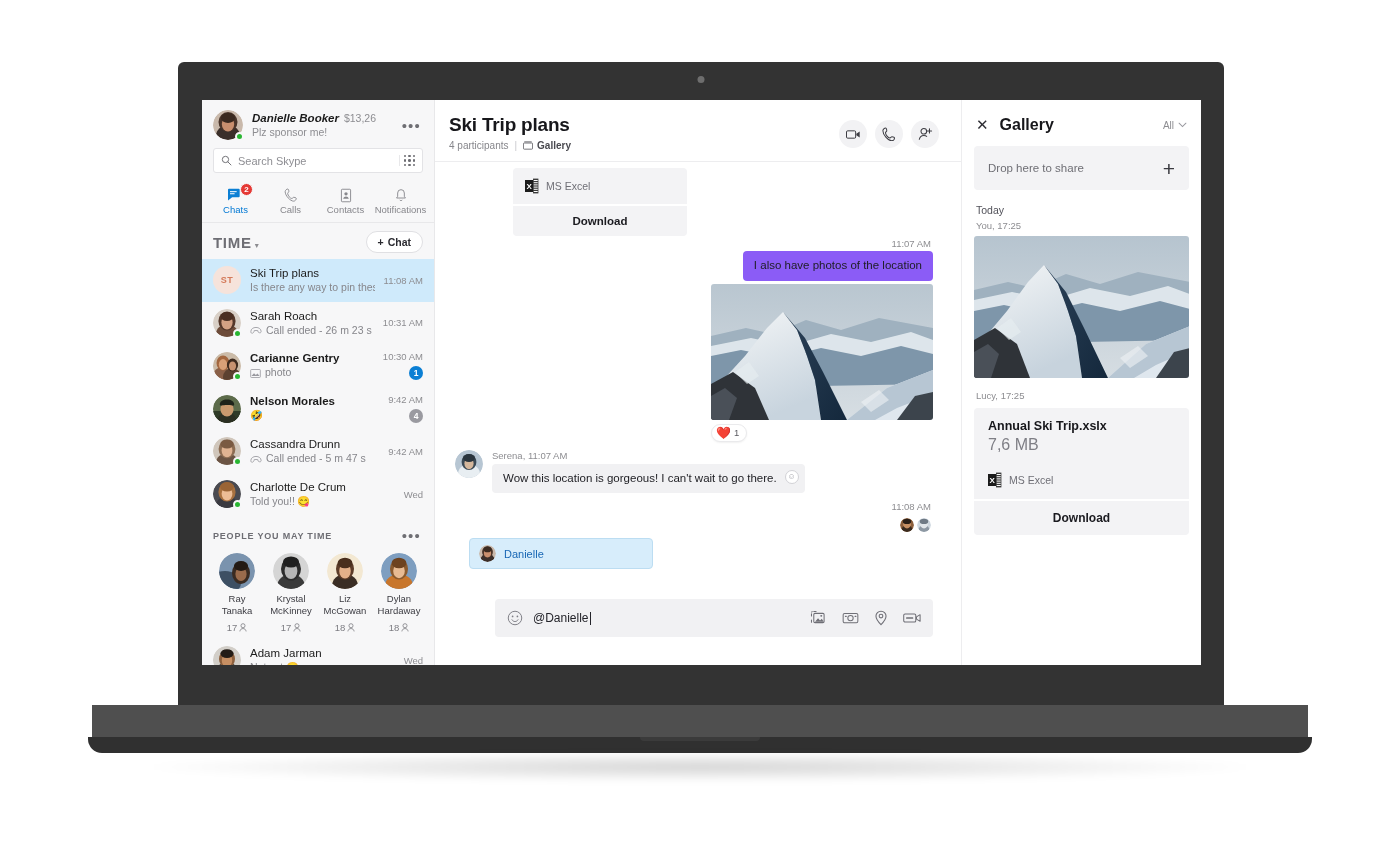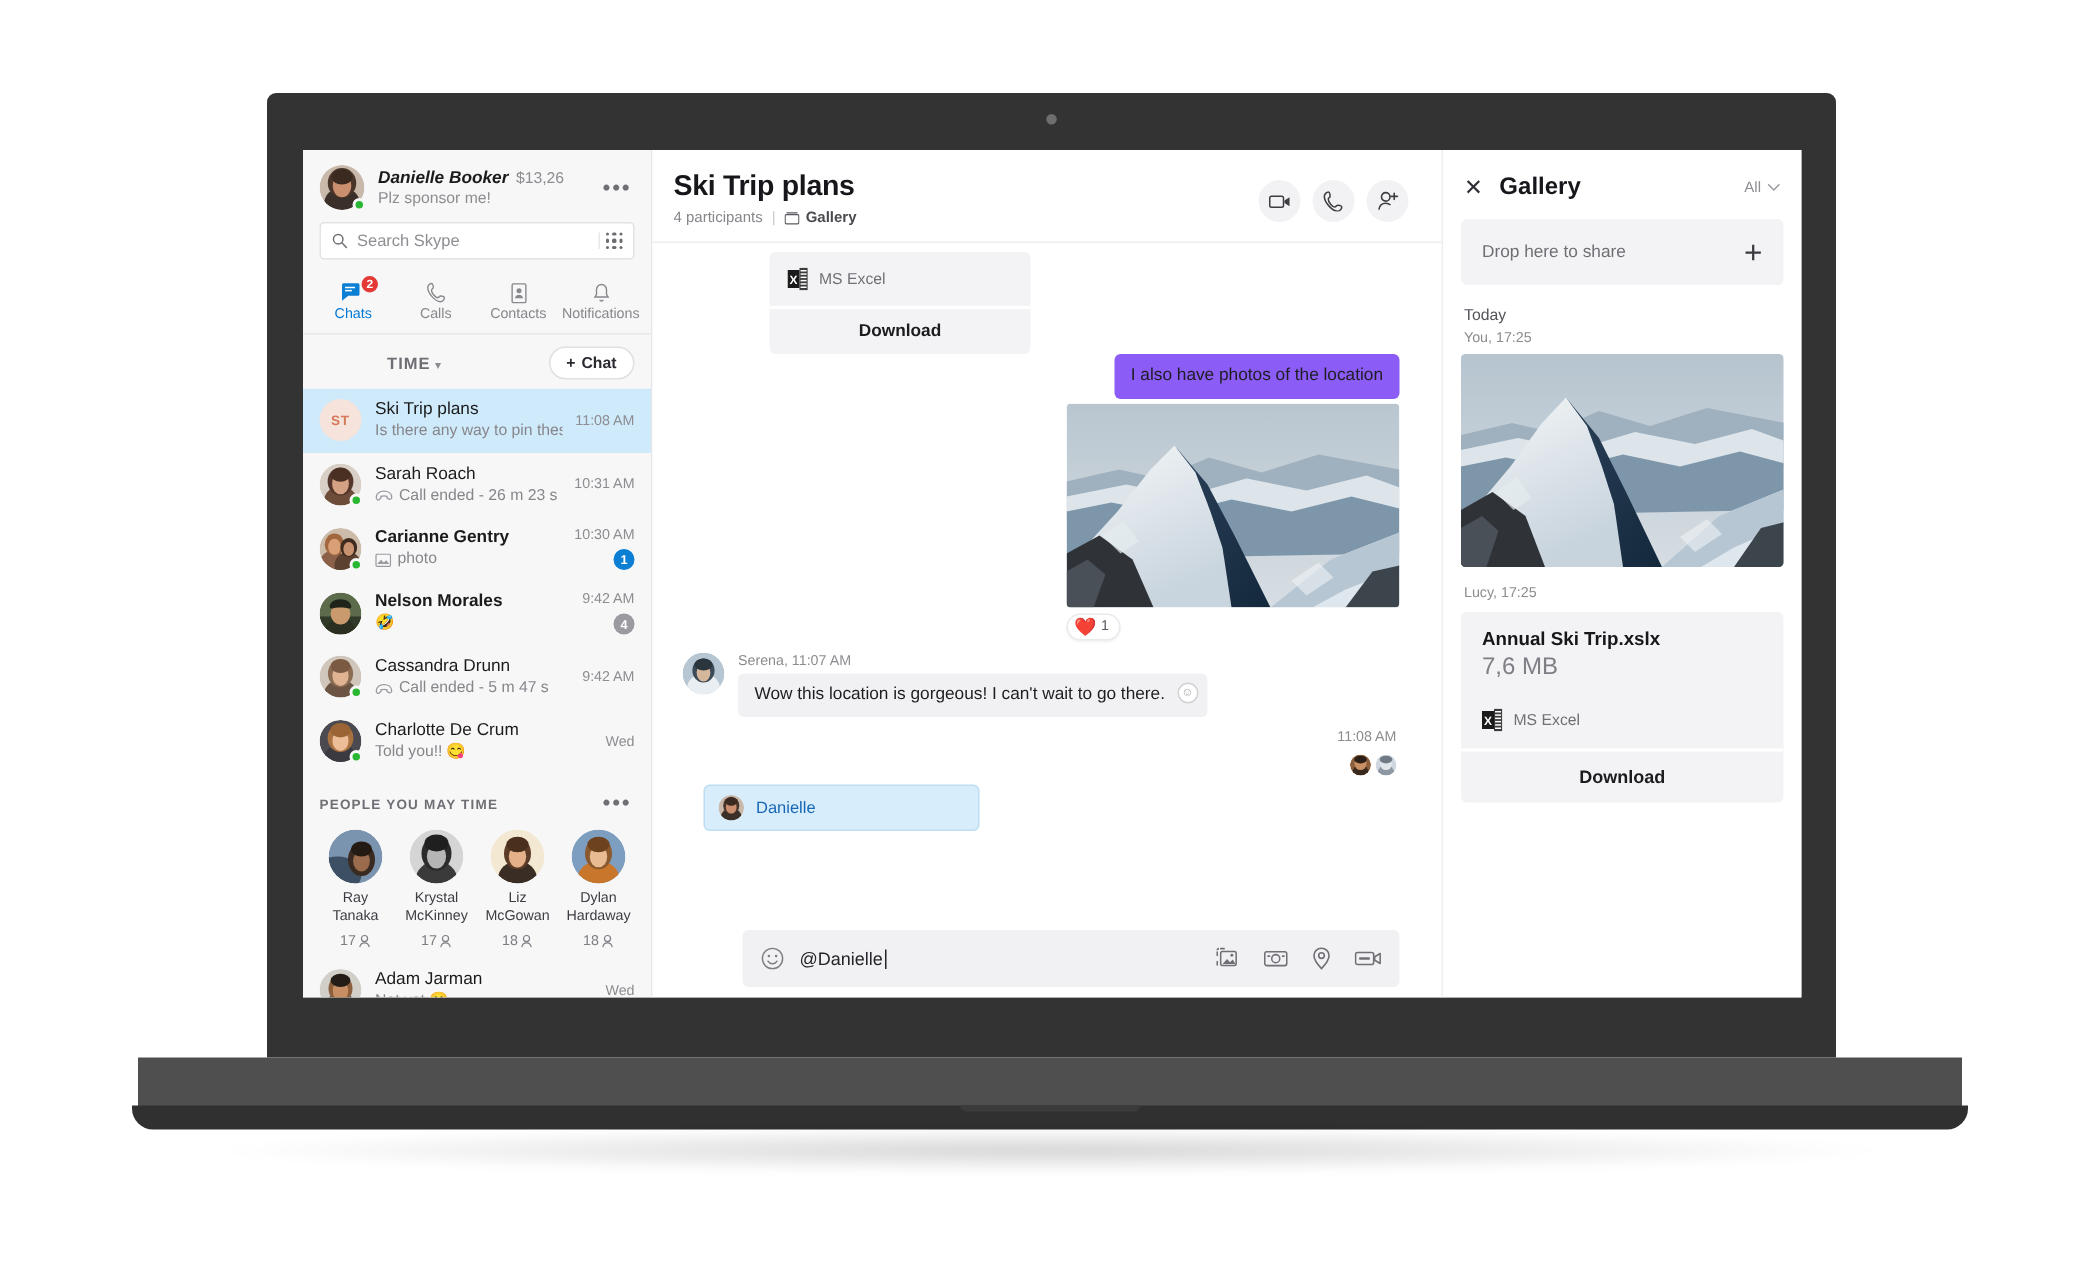--- a/index.html
+++ b/index.html
@@ -120,21 +120,21 @@
     background: #e53935; color:#fff; font-size:8px; font-weight:700;
     min-width: 13px; height: 13px; border-radius: 50%;
     display:flex; align-items:center; justify-content:center;
     border: 1.5px solid #f7f7f8;
   }
 
   .list-head {
     display:flex; align-items:center; justify-content:space-between;
     padding: 8px 11px 6px 11px;
   }
-  .list-head .lbl { font-size: 11px; letter-spacing:.7px; color:#6e6e74; font-weight:600;margin-left:45px; }
+  .list-head .lbl { font-size: 15px; letter-spacing:.7px; color:#6e6e74; font-weight:600; }
   .chev { font-size: 8px; color:#8d8d91; margin-left:3px; }
   .new-chat-btn {
     border: 1px solid #e0e0e3; background:#fff; border-radius: 14px;
     font-size: 10.5px; color:#2a2a30; font-weight:600;
     padding: 4px 11px; cursor:pointer; font-family:inherit;
     display:flex; align-items:center; gap:4px;
   }
 
   .chat-list { flex: 1; overflow: hidden; }
   .chat-item {
@@ -238,21 +238,21 @@
   .read-receipts { display:flex; justify-content:flex-end; gap:3px; padding: 4px 2px 0 0; }
 
   
   .mention-pop {
     margin: 6px 0 0 14px; width: 184px;
     background: #d7edfb; border: 1px solid #bcddf2; border-radius: 4px;
     display:flex; align-items:center; gap:8px; padding: 6px 9px;
     font-size: 11px; color:#1867b5; cursor:pointer;
   }
 
-  .composer-wrap { padding: 8px 28px 7px 60px; }
+  .composer-wrap { padding: 8px 28px 28px 60px; }
   .composer {
     background: #f1f1f3; border-radius: 4px; height: 38px;
     display:flex; align-items:center; padding: 0 12px; gap: 10px;
   }
   .composer .ctext {
     flex:1; font-size: 12px; color:#24242a; display:flex; align-items:center;
   }
   .caret { display:inline-block; width:1px; height:13px; background:#24242a; margin-left:1px; }
   .composer-icons { display:flex; align-items:center; gap: 15px; }
   .emoji-btn { cursor:pointer; display:flex; }
@@ -807,20 +807,21 @@
                     <rect x="8.7" y="10.8" width="4" height="1"></rect>
                     <rect x="8.7" y="13" width="4" height="1"></rect>
                   </g>
               </svg>
             </span>
             <span class="fc-type">MS Excel</span>
           </div>
           <div class="fc-dl">Download</div>
         </div>
 
+        <div class="ts-right">11:07 AM</div>
 
         <div class="msg-row right">
           <div class="bubble me">I also have photos of the location</div>
         </div>
 
         <div class="msg-row right">
           <div class="photo-msg">
             <div class="photo-thumb">
               <svg width="222" height="136" viewBox="0 0 222 136" preserveAspectRatio="none">
                 <defs>

